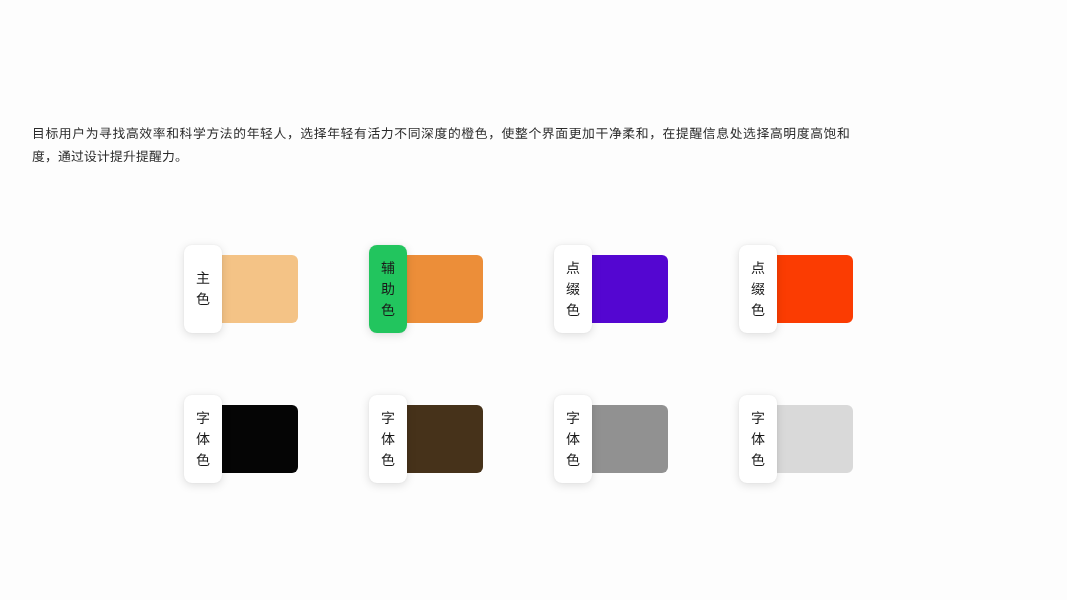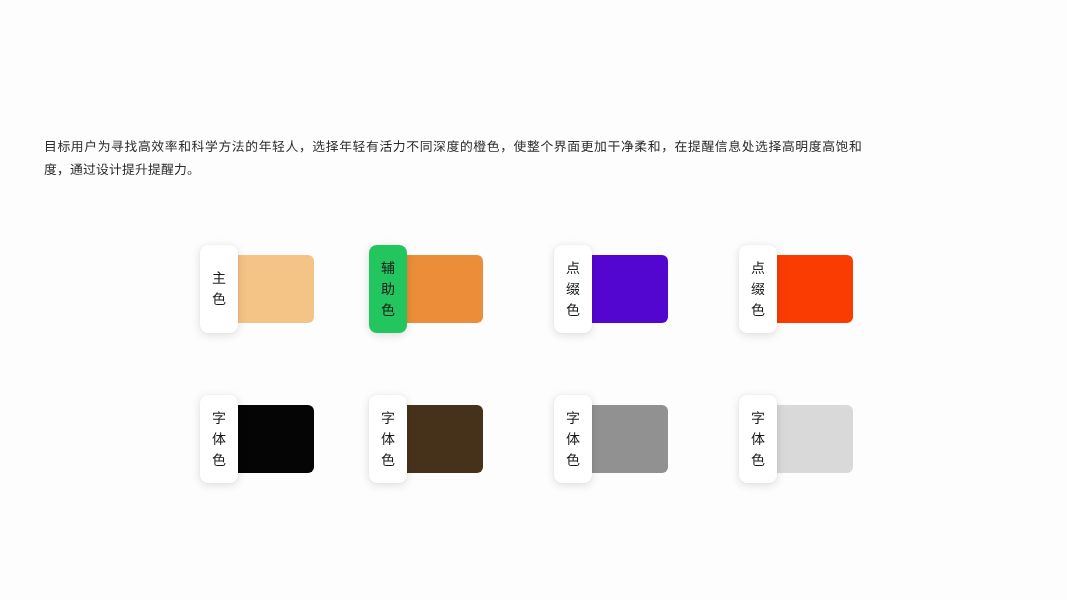--- a/index.html
+++ b/index.html
@@ -43,49 +43,48 @@
     font-weight: bold;
     color: #8c8c8c;
     letter-spacing: 0.3px;
     margin: 8px 0 0 0;
     white-space: nowrap;
   }
 
   
   .description {
     position: absolute;
-    left: 44px;
+    left: 32px;
     top: 122px;
     width: 818px;
     font-size: 12.8px;
     line-height: 23px;
     color: #2b2b2b;
     letter-spacing: 0.2px;
     text-align: justify;
-    margin-top: 13px;
   }
 
   
   .swatch-grid {
     position: absolute;
     left: 184px;
     top: 245px;
     width: 800px;
   }
   .swatch-row {
     position: relative;
     height: 150px;
   }
   .swatch-item {
     position: absolute;
     top: 0;
     width: 200px;
     height: 100px;
   }
-  .swatch-item.col-0 { left: 16px; padding-left: 12px; }
+  .swatch-item.col-0 { left: 0px; padding-left: 12px; }
   .swatch-item.col-1 { left: 185px; }
   .swatch-item.col-2 { left: 370px; }
   .swatch-item.col-3 { left: 555px; }
 
   
   .swatch-color {
     position: absolute;
     left: 21px;
     top: 10px;
     width: 93px;

